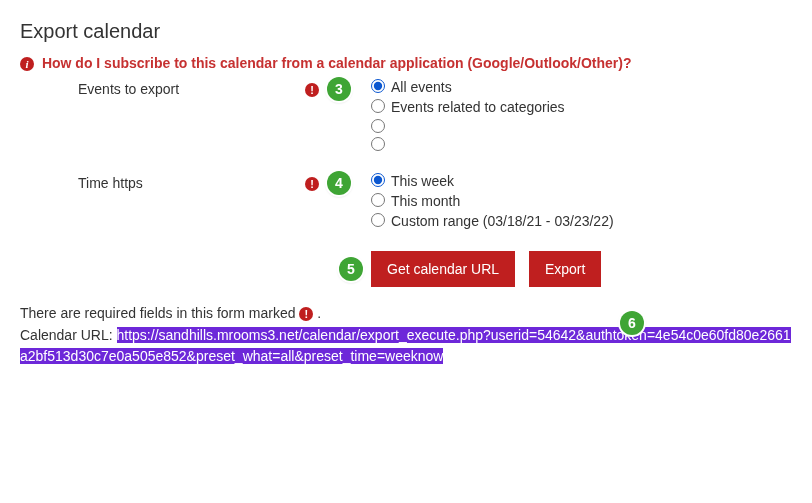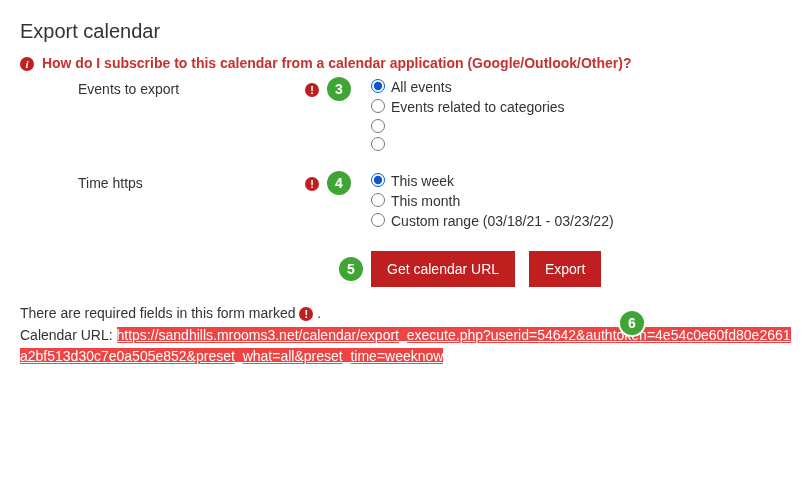--- a/index.html
+++ b/index.html
@@ -127,23 +127,22 @@
     margin-bottom: 4px;
     color: #333;
   }
   .url-row {
     color: #333;
     line-height: 1.5;
     word-break: break-all;
     position: relative;
   }
   .url-selected {
-    background: #ef4444;
-    color: #fff;
-    text-decoration: underline;
+    background: #6d28d9;
+    color: #fff;
   }
   .anno6 {
     position: absolute;
     right: 148px;
     top: -14px;
   }
 </style>
 </head>
 <body>
 

